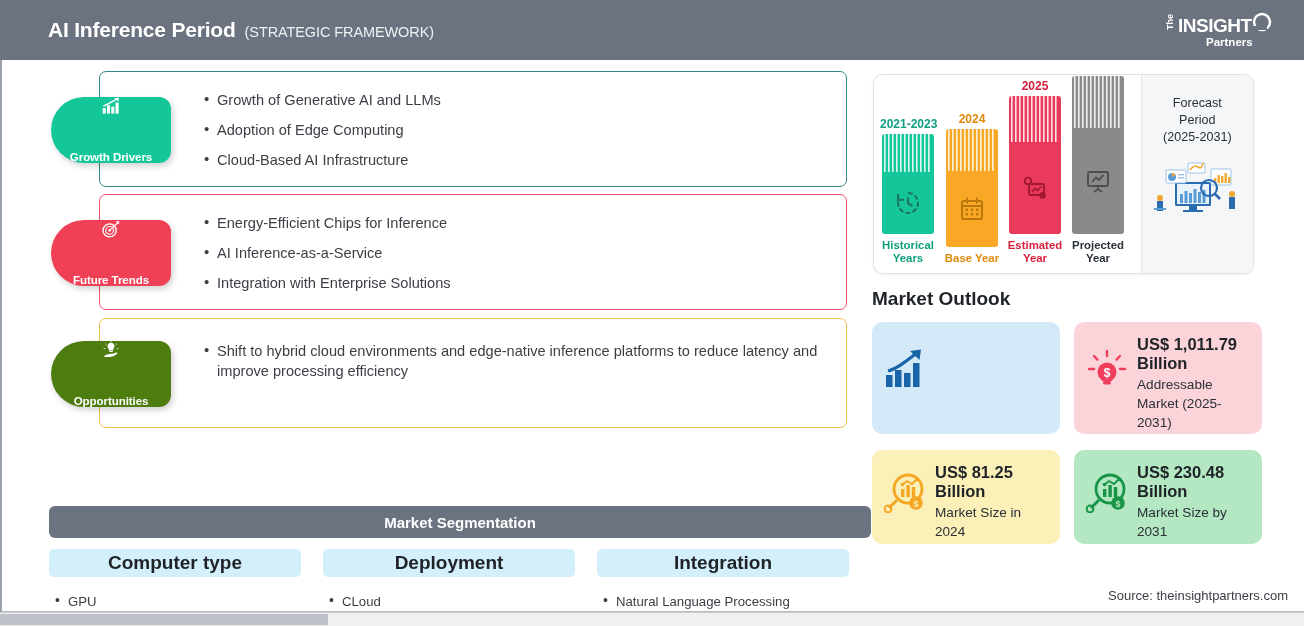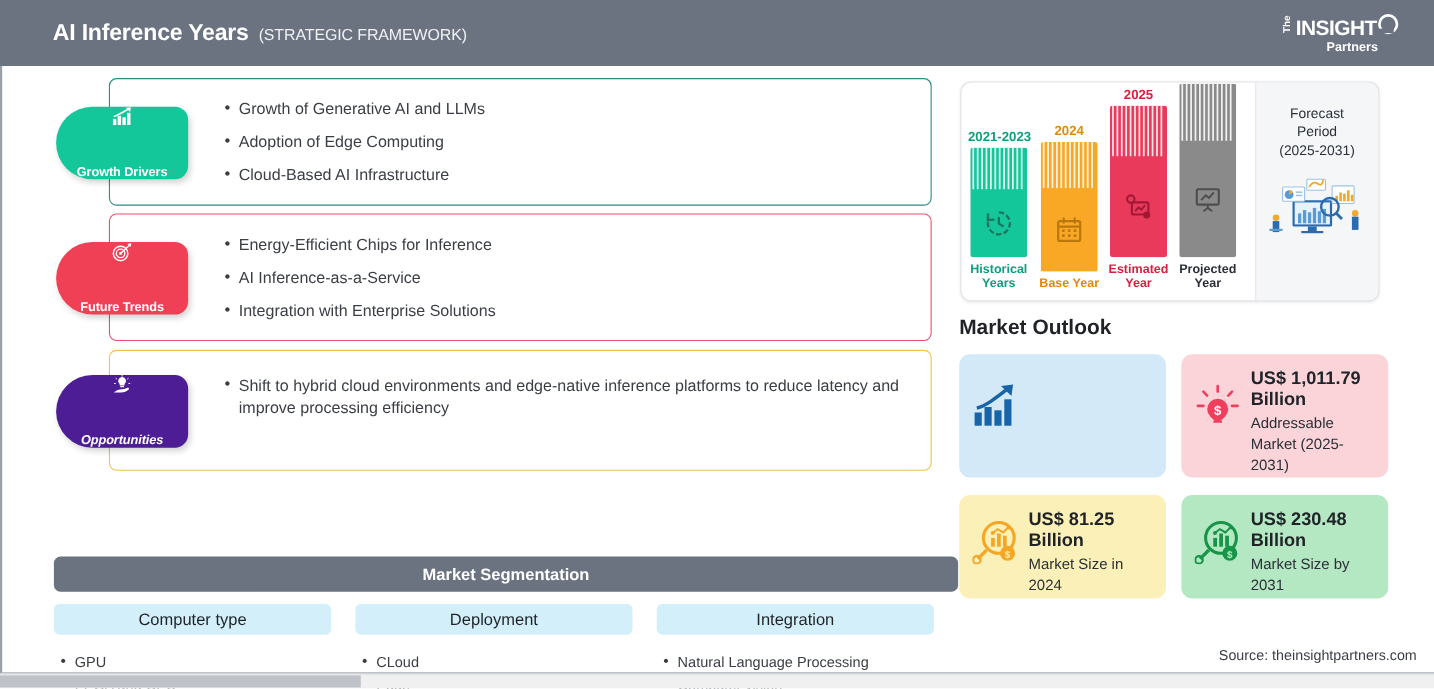--- a/index.html
+++ b/index.html
@@ -44,21 +44,21 @@
     border-radius:33px 12px 12px 33px;
     display:flex; flex-direction:column; align-items:center; justify-content:center;
     box-shadow: 2px 3px 6px rgba(0,0,0,0.18);
     z-index:4;
     gap:34px;
   }
   .badge-icon { width:26px; height:24px; display:block; margin-bottom:1px; }
   .badge-label { color:#fff; font-size:11.6px; font-weight:bold; letter-spacing:-0.1px; white-space:nowrap; }
   .badge.green  { background:#14c79a; }
   .badge.red    { background:#ef4056; }
-  .badge.orange { background:#4c1d95;font-style:italic; }
+  .badge.orange { background:#4d7c0f; }
 
   .bullets { padding:18px 18px 18px 104px; }
   .bullet {
     position:relative; color:#3b3f45; font-size:14.6px; line-height:20px;
     padding-left:13px; margin-bottom:10px;
   }
   .bullet:last-child { margin-bottom:0; }
   .bullet::before {
     content:"•"; position:absolute; left:0; top:-1px; color:#3b3f45; font-size:15px;
   }
@@ -73,21 +73,21 @@
 
   .seg-cols { position:absolute; left:47px; top:489px; width:797px; }
   .seg-col { position:absolute; top:0; width:252px; }
   .seg-col:nth-child(1) { left:0; }
   .seg-col:nth-child(2) { left:274px; }
   .seg-col:nth-child(3) { left:548px; }
   .seg-col-head {
     height:28px; background:#d3f0fa; border-radius:5px;
     display:flex; align-items:center; justify-content:center;
   }
-  .seg-col-title { color:#1f2328; font-size:15px; font-weight:normal; }
+  .seg-col-title { color:#1f2328; font-size:19px; font-weight:bold; }
   .seg-list { margin-top:14px; padding-left:6px; }
   .seg-item {
     position:relative; padding-left:13px; color:#3b3f45;
     font-size:13.2px; line-height:21px; white-space:nowrap;
   }
   .seg-item::before { content:"•"; position:absolute; left:0; top:-1px; font-size:14px; }
 
   
   .right-col { position:absolute; left:866px; top:0; width:438px; height:552px; }
 
@@ -153,21 +153,21 @@
     background:#bfc3c9; border-radius:0;
   }
 </style>
 </head>
 <body>
 
 <div class="page">
 
   <div class="header">
     <div class="header-title-wrap">
-      <span class="header-title">AI Inference Years</span>
+      <span class="header-title">AI Inference Period</span>
       <span class="header-sub">(STRATEGIC FRAMEWORK)</span>
     </div>
     <div class="logo">
       <svg viewBox="0 0 120 44" width="120" height="44">
         <text x="8" y="17" font-family="Liberation Sans, sans-serif" font-size="9" font-weight="bold" fill="#fff" transform="rotate(-90 14 16)">The</text>
         <text x="20" y="24" font-family="Liberation Sans, sans-serif" font-size="19" font-weight="bold" fill="#fff" letter-spacing="-0.5">INSIGHT</text>
         <circle cx="104" cy="14" r="8" fill="none" stroke="#fff" stroke-width="2.4"></circle>
         <rect x="95" y="18" width="14" height="4" fill="#6b7280"></rect>
         <text x="48" y="38" font-family="Liberation Sans, sans-serif" font-size="11.5" font-weight="bold" fill="#fff">Partners</text>
       </svg>

